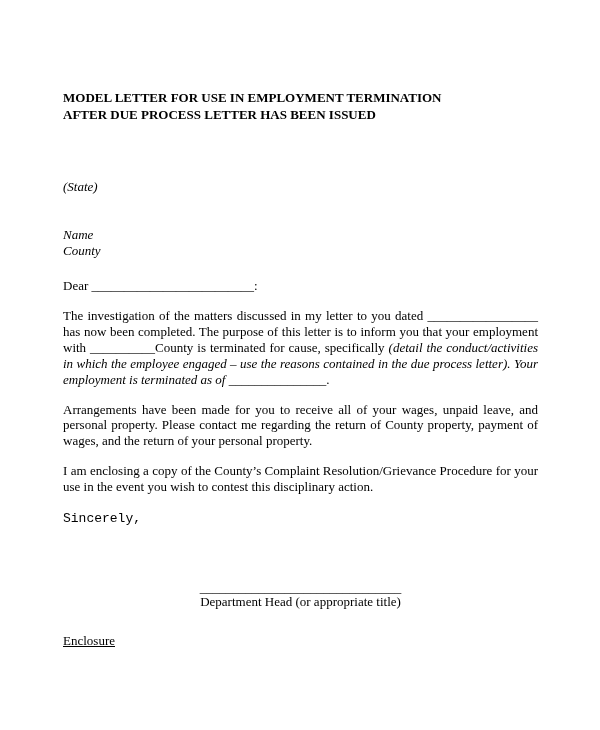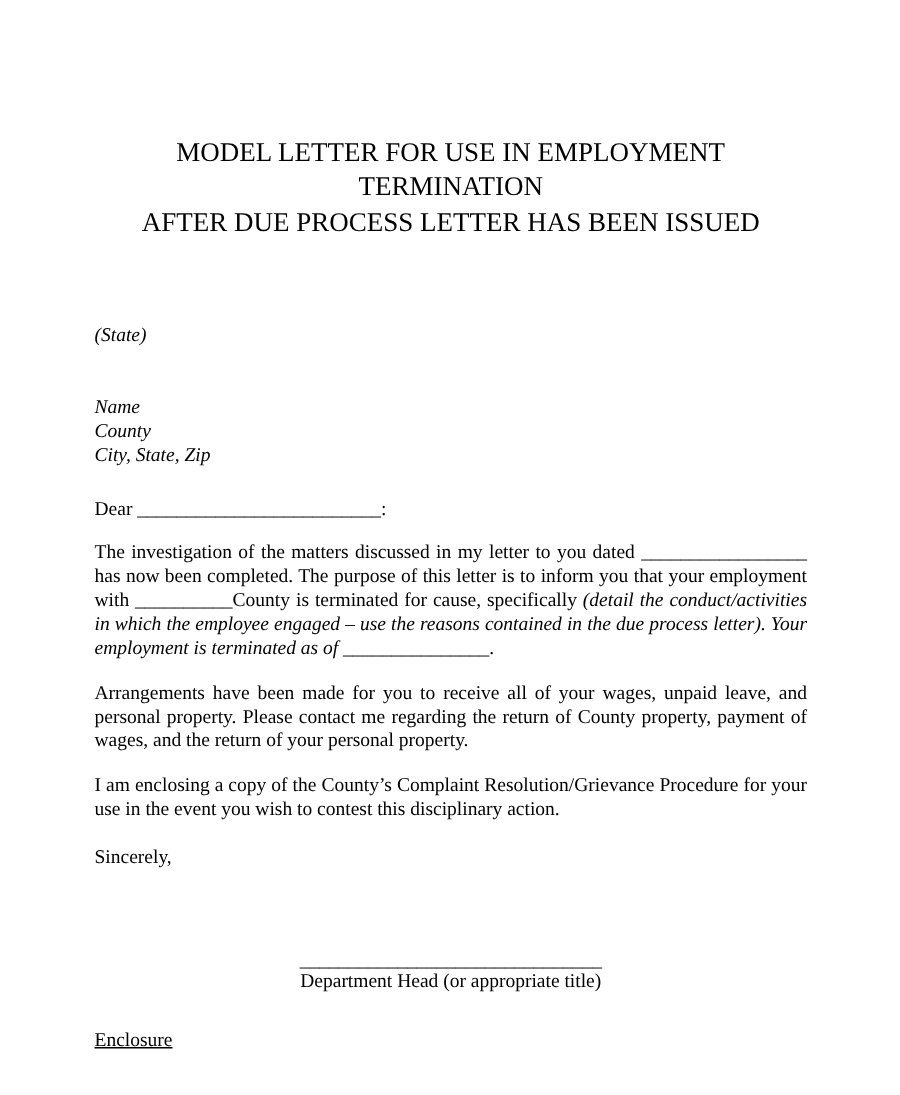--- a/index.html
+++ b/index.html
@@ -14,23 +14,22 @@
     margin: 0 auto;
     background: #ffffff;
     box-sizing: border-box;
     padding: 90px 62px 40px 63px;
     font-family: "Liberation Serif", "DejaVu Serif", serif;
     font-size: 13px;
     color: #000000;
     line-height: 1.22;
   }
   .title-block {
-    text-align: center;
-    font-weight: normal;
-    font-size: 18px;
+    font-weight: bold;
+    font-size: 13px;
     line-height: 1.3;
   }
   .date-line {
     font-style: italic;
     margin-top: 55px;
   }
   .recipient-block {
     font-style: italic;
     margin-top: 32px;
   }
@@ -43,20 +42,21 @@
   .para {
     margin-top: 14px;
     text-align: justify;
   }
   .italic-seg {
     font-style: italic;
     margin-top: 26px;
   }
   .closing {
     margin-top: 16px;
+    font-family: Liberation Mono, monospace;
   }
   .signature-area {
     margin-top: 54px;
     text-align: center;
   }
   .signature-line {
     letter-spacing: 0;
     line-height: 1.0;
   }
   .signer-title {
@@ -75,21 +75,20 @@
   <div class="title-block">
     <div>MODEL LETTER FOR USE IN EMPLOYMENT TERMINATION</div>
     <div>AFTER DUE PROCESS LETTER HAS BEEN ISSUED</div>
   </div>
 
   <div class="date-line">(State)</div>
 
   <div class="recipient-block">
     <div>Name</div>
     <div>County</div>
-    <div>City, State, Zip</div>
   </div>
 
   <div class="salutation">Dear _________________________:</div>
 
   <div class="para">
     <span>The investigation of the matters discussed in my letter to you dated _________________ has now been completed.  The purpose of this letter is to inform you that your employment with __________County is terminated for cause, specifically </span><span class="italic-seg">(detail the conduct/activities in which the employee engaged – use the reasons contained in the due process letter).  Your employment is terminated as of _______________</span><span>.</span>
   </div>
 
   <div class="para">Arrangements have been made for you to receive all of your wages, unpaid leave, and personal property.  Please contact me regarding the return of County property, payment of wages, and the return of your personal property.</div>
 

